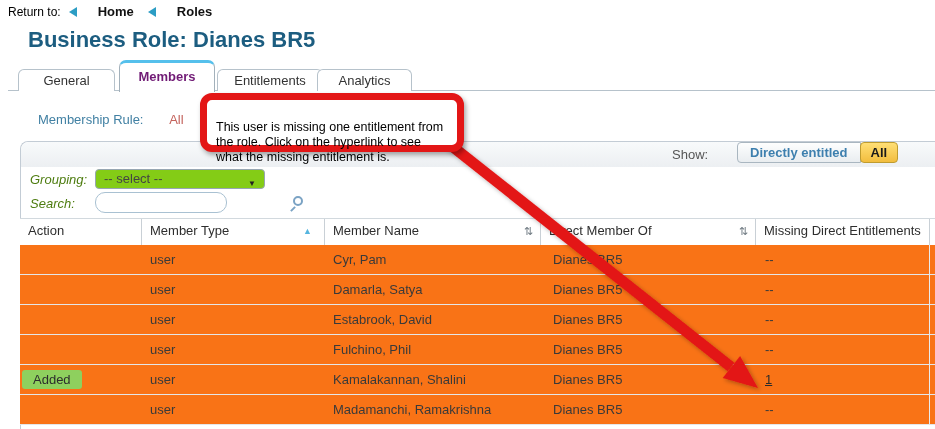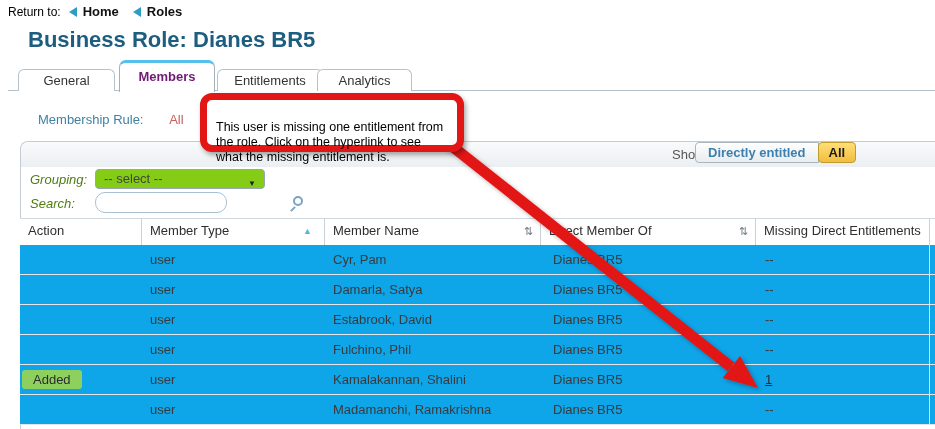--- a/index.html
+++ b/index.html
@@ -2,21 +2,21 @@
 <html><head>
 <meta charset="utf-8">
 <style>
   * { margin:0; padding:0; box-sizing:border-box; }
   body { background:#fff; font-family:"Liberation Sans","DejaVu Sans",sans-serif; }
   .stage { position:relative; width:935px; height:429px; background:#fff; overflow:hidden; }
 
   
   .breadcrumb { position:absolute; left:8px; top:4px; display:flex; align-items:center; font-size:12px; color:#000; }
   .crumb-prefix { margin-right:8px; }
-  .crumb-link { display:flex; align-items:center; margin-right:14px; cursor:pointer; }
+  .crumb-link { display:flex; align-items:center; margin-right:14px; cursor:pointer;gap:15px; }
   .tri-left { width:0; height:0; border-top:5px solid transparent; border-bottom:5px solid transparent; border-right:8px solid #2c9dc4; margin-right:6px; }
   .crumb-label { font-weight:bold; font-size:13px; color:#111; }
 
   
   .page-title { position:absolute; left:28px; top:27px; font-size:22px; font-weight:bold; color:#1c5d80; }
 
   
   .tabstrip-line { position:absolute; left:8px; top:90px; width:927px; height:1px; background:#b6c2cb; z-index:1; }
   .tab { position:absolute; top:69px; height:22px; background:#fff; border:1px solid #b6c2cb; border-bottom:none;
          border-radius:6px 6px 0 0; text-align:center; font-size:13px; color:#333; line-height:21px; z-index:2; cursor:pointer; }
@@ -30,21 +30,21 @@
   .membership { position:absolute; left:38px; top:112px; font-size:13px; }
   .membership-label { color:#4180a3; }
   .membership-value { color:#c4635c; margin-left:22px; }
 
   
   .panel { position:absolute; left:20px; top:141px; width:915px; height:288px; border-left:1px solid #c3ccd5;
            border-top:1px solid #c3ccd5; border-radius:8px 0 0 0; background:#fff; }
   .panel-topbar { position:absolute; left:21px; top:142px; width:914px; height:25px;
                   background:linear-gradient(#f8fafb,#eceff2); border-radius:8px 0 0 0; }
   .show-label { position:absolute; left:672px; top:147px; font-size:13px; color:#555; }
-  .seg-control { position:absolute; left:695px; top:142px; display:flex; z-index:1; }
+  .seg-control { position:absolute; left:737px; top:142px; display:flex; z-index:1; }
   .seg-left { height:21px; border:1px solid #a9b6c0; border-radius:4px 0 0 4px; background:linear-gradient(#fdfefe,#e9edf0);
               color:#3d7fae; font-weight:bold; font-size:13px; padding:0 12px; line-height:19px; cursor:pointer; }
   .seg-right { height:21px; border:1px solid #bf9c2f; border-radius:4px; background:linear-gradient(#ffdf75,#f2bd3e);
                color:#1a1a1a; font-weight:bold; font-size:13px; padding:0 10px; line-height:19px; margin-left:-1px; cursor:pointer; }
 
   
   .filter-label { position:absolute; font-size:13px; color:#4d7c0f;font-style:italic; }
   .grouping-label { left:30px; top:172px; }
   .search-label { left:30px; top:196px; }
   .dropdown { position:absolute; left:95px; top:169px; width:170px; height:20px; border:1px solid #97a6b2; border-radius:4px;
@@ -59,21 +59,21 @@
   .thead { position:absolute; left:20px; top:218px; width:915px; height:31px; border-top:1px solid #d2d9de;
            border-bottom:2px solid #8a939b; display:flex; background:#fff; }
   .th { position:relative; font-size:13px; color:#2e2e2e; padding-left:8px; line-height:23px; border-right:1px solid #c9d0d6;
         white-space:nowrap; cursor:pointer; }
   .th:last-child { border-right:1px solid #c9d0d6; }
   .c0 { width:122px; } .c1 { width:183px; } .c2 { width:216px; } .c3 { width:215px; } .c4 { width:174px; }
   .sort-asc { position:absolute; right:12px; top:1px; font-size:9px; color:#56b5df; }
   .sort-both { position:absolute; right:7px; top:1px; font-size:11px; color:#6f7a82; }
 
   .tbody { position:absolute; left:20px; top:245px; width:915px; }
-  .row { height:30px; display:flex; align-items:center; border-bottom:1px solid #e4e6e8; background:#0ea5e9; }
+  .row { height:30px; display:flex; align-items:center; border-bottom:1px solid #e4e6e8; background:#f97316; }
   .td { font-size:13px; color:#3a3a3a; white-space:nowrap; overflow:visible; }
   .td.c0 { padding-left:2px; }
   .td.c1 { padding-left:8px; }
   .td.c2 { padding-left:8px; }
   .td.c3 { padding-left:12px; }
   .td.c4 { padding-left:9px; border-right:1px solid #e8eaec; height:100%; line-height:29px; }
   .badge-added { display:inline-block; background:#8ed05e; color:#2d2d2d; font-size:13px; padding:2px 11px; border-radius:3px; }
   .td .link { text-decoration:underline; cursor:pointer; color:#2b2b2b; }
 
   

